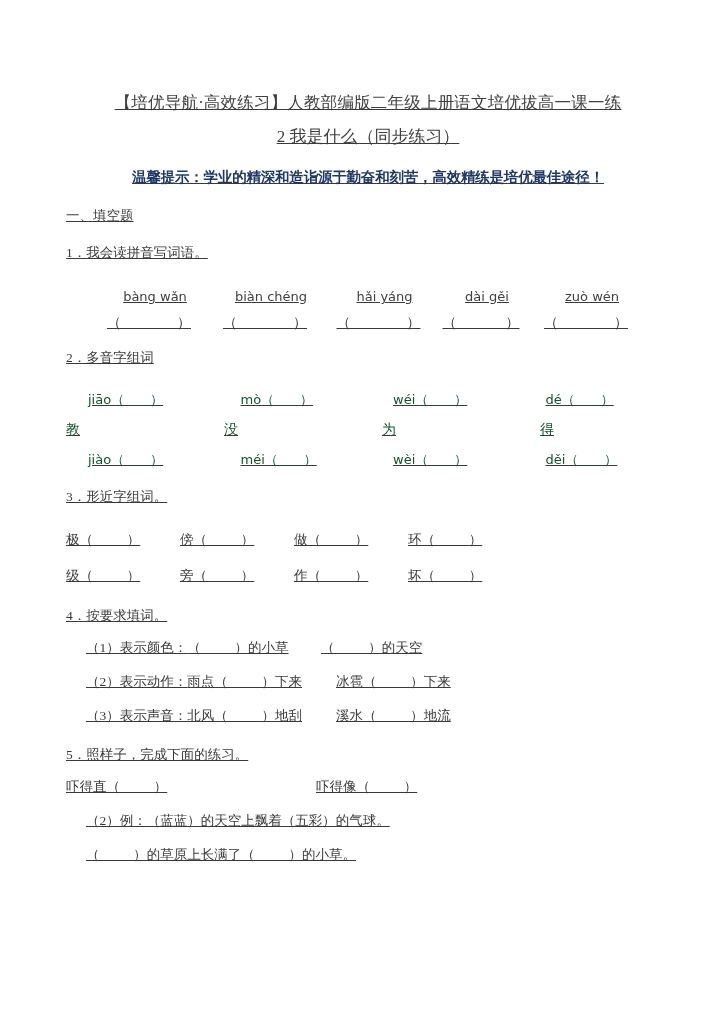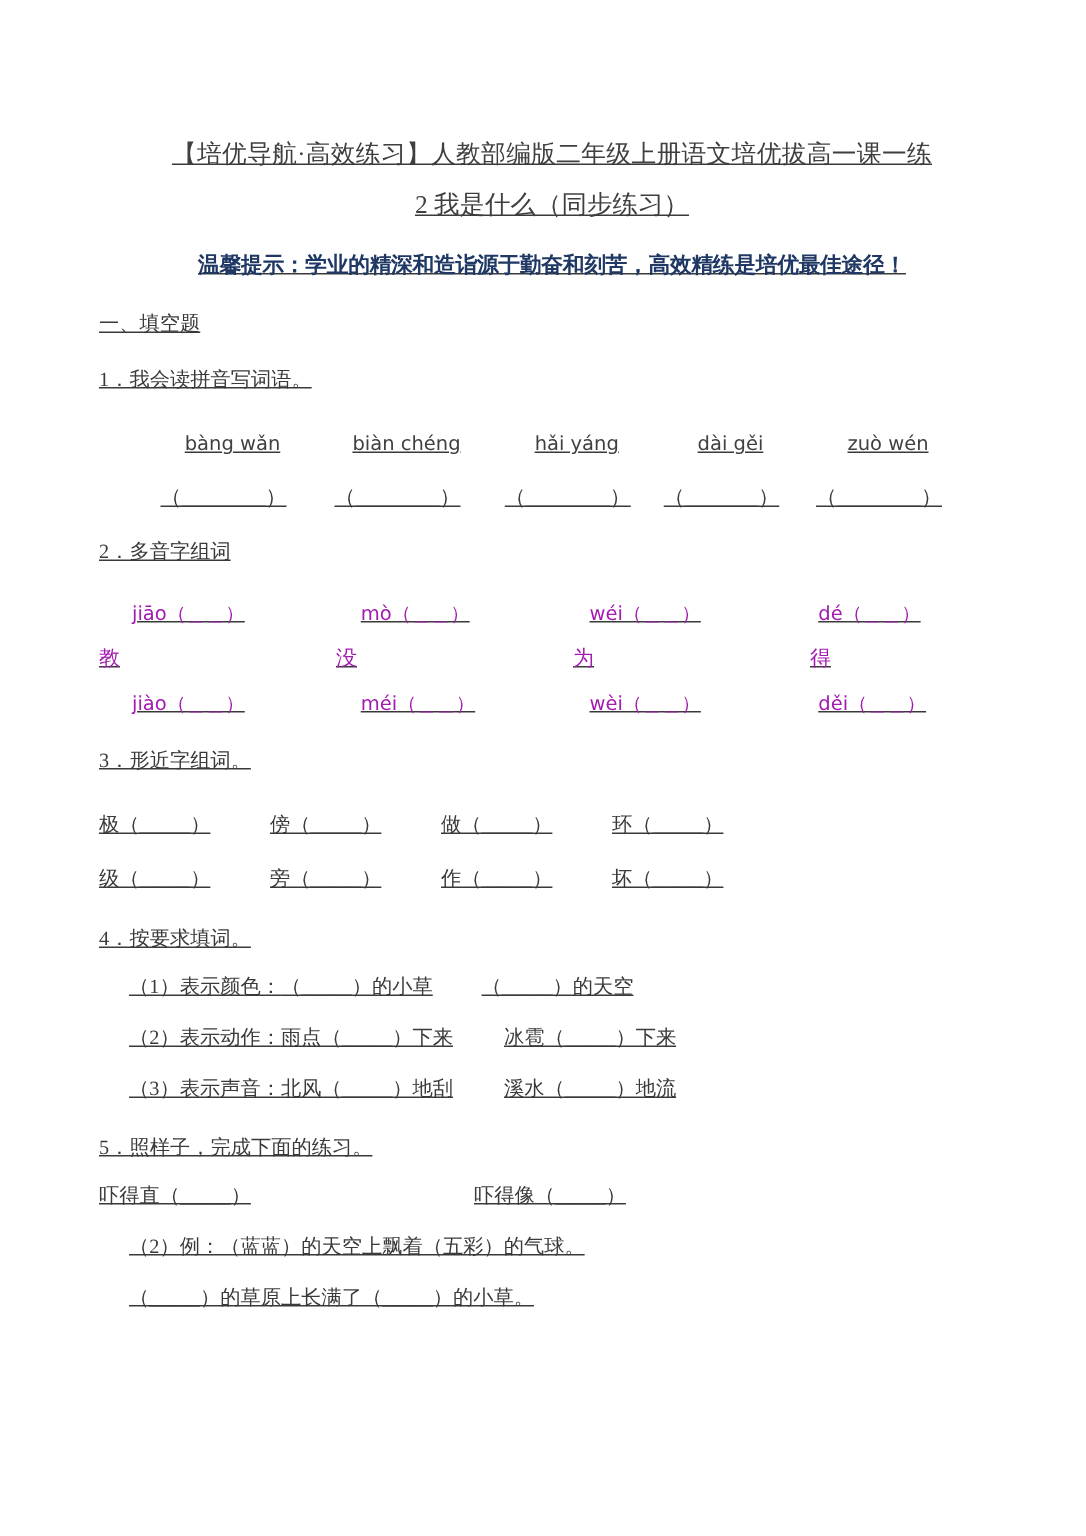--- a/index.html
+++ b/index.html
@@ -73,38 +73,37 @@
     color: #3f3f3f;
     margin-top: 16px;
     padding-left: 34px;
     line-height: 26px;
   }
   .q1-pinyin .cell { text-align: center; }
   .q1-blanks {
     display: flex;
     font-size: 14px;
     color: #3a3a3a;
-    margin-top: 10px;
     padding-left: 28px;
     line-height: 26px;
   }
   .q1-blanks .cell { text-align: center; }
   .c0 { width: 110px; }
   .c1 { width: 122px; }
   .c2 { width: 105px; }
   .c3 { width: 100px; }
   .c4 { width: 110px; }
 
   
   .q2 { margin-top: 12px; }
   .q2-row {
     display: flex;
     font-size: 13.5px;
     line-height: 30px;
-    color: #a21caf;
+    color: #14532d;
     gap: 28px;
   }
   .q2-row.pinyin-row {
     font-family: "DejaVu Sans", "Liberation Sans", sans-serif;
     font-size: 13px;
     padding-left: 22px;
   }
   .q2-row.char-row { font-size: 14px; }
   .q2cell { width: 145px; }
   .q2cell-w { width: 145px; }

